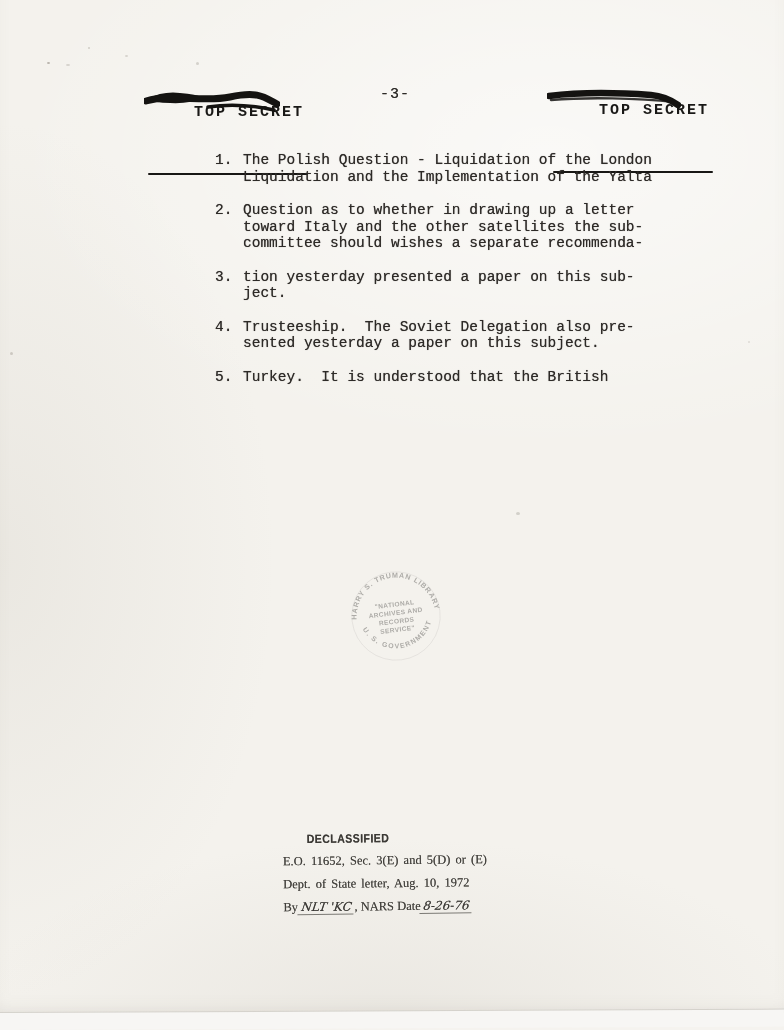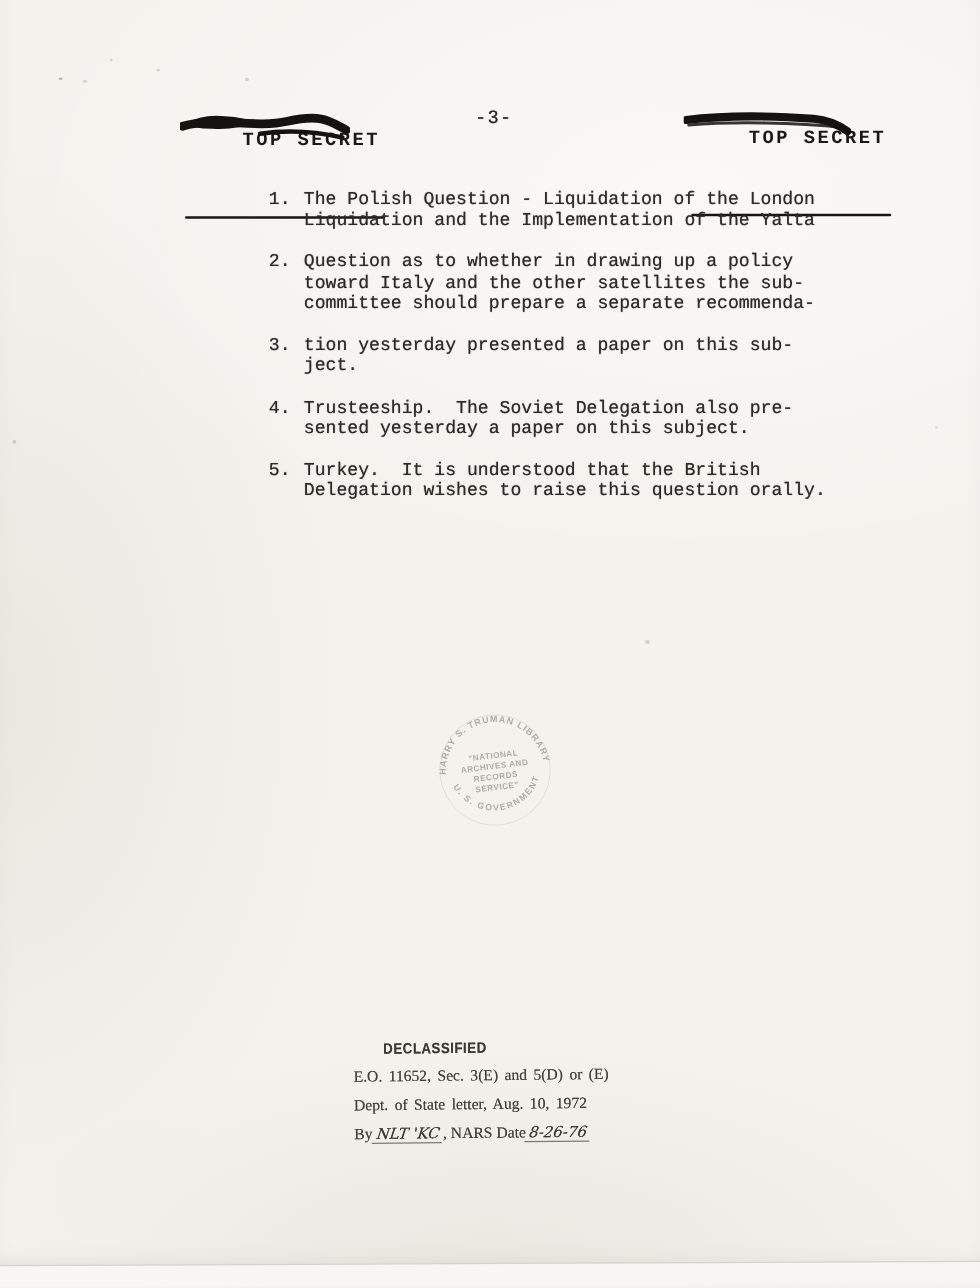--- a/index.html
+++ b/index.html
@@ -150,23 +150,23 @@
       <div class="agenda-num">1.</div>
       <div class="agenda-lines">
         <div class="agenda-line">The Polish Question - Liquidation of the London</div>
         <div class="agenda-line">Liquidation and the Implementation of the Yalta</div>
       </div>
     </div>
 
     <div class="agenda-item">
       <div class="agenda-num">2.</div>
       <div class="agenda-lines">
-        <div class="agenda-line">Question as to whether in drawing up a policy</div>
+        <div class="agenda-line">Question as to whether in drawing up a letter</div>
         <div class="agenda-line">toward Italy and the other satellites the sub-</div>
-        <div class="agenda-line">committee should prepare a separate recommenda-</div>
+        <div class="agenda-line">committee should wishes a separate recommenda-</div>
       </div>
     </div>
 
     <div class="agenda-item">
       <div class="agenda-num">3.</div>
       <div class="agenda-lines">
         <div class="agenda-line">tion yesterday presented a paper on this sub-</div>
         <div class="agenda-line">ject.</div>
       </div>
     </div>
@@ -176,21 +176,20 @@
       <div class="agenda-lines">
         <div class="agenda-line">Trusteeship.  The Soviet Delegation also pre-</div>
         <div class="agenda-line">sented yesterday a paper on this subject.</div>
       </div>
     </div>
 
     <div class="agenda-item">
       <div class="agenda-num">5.</div>
       <div class="agenda-lines">
         <div class="agenda-line">Turkey.  It is understood that the British</div>
-        <div class="agenda-line">Delegation wishes to raise this question orally.</div>
       </div>
     </div>
   </div>
 
   <svg class="arch-stamp" viewBox="0 0 100 100" aria-hidden="true">
     <circle cx="50" cy="50" r="47" fill="none" stroke="#8d8b88" stroke-width="0.7" opacity="0.35"></circle>
     <defs>
       <path id="arcTop" d="M 10,64 A 42,42 0 1 1 90,64" fill="none"></path>
       <path id="arcBot" d="M 12,57 A 40,40 0 0 0 88,57" fill="none"></path>
     </defs>

